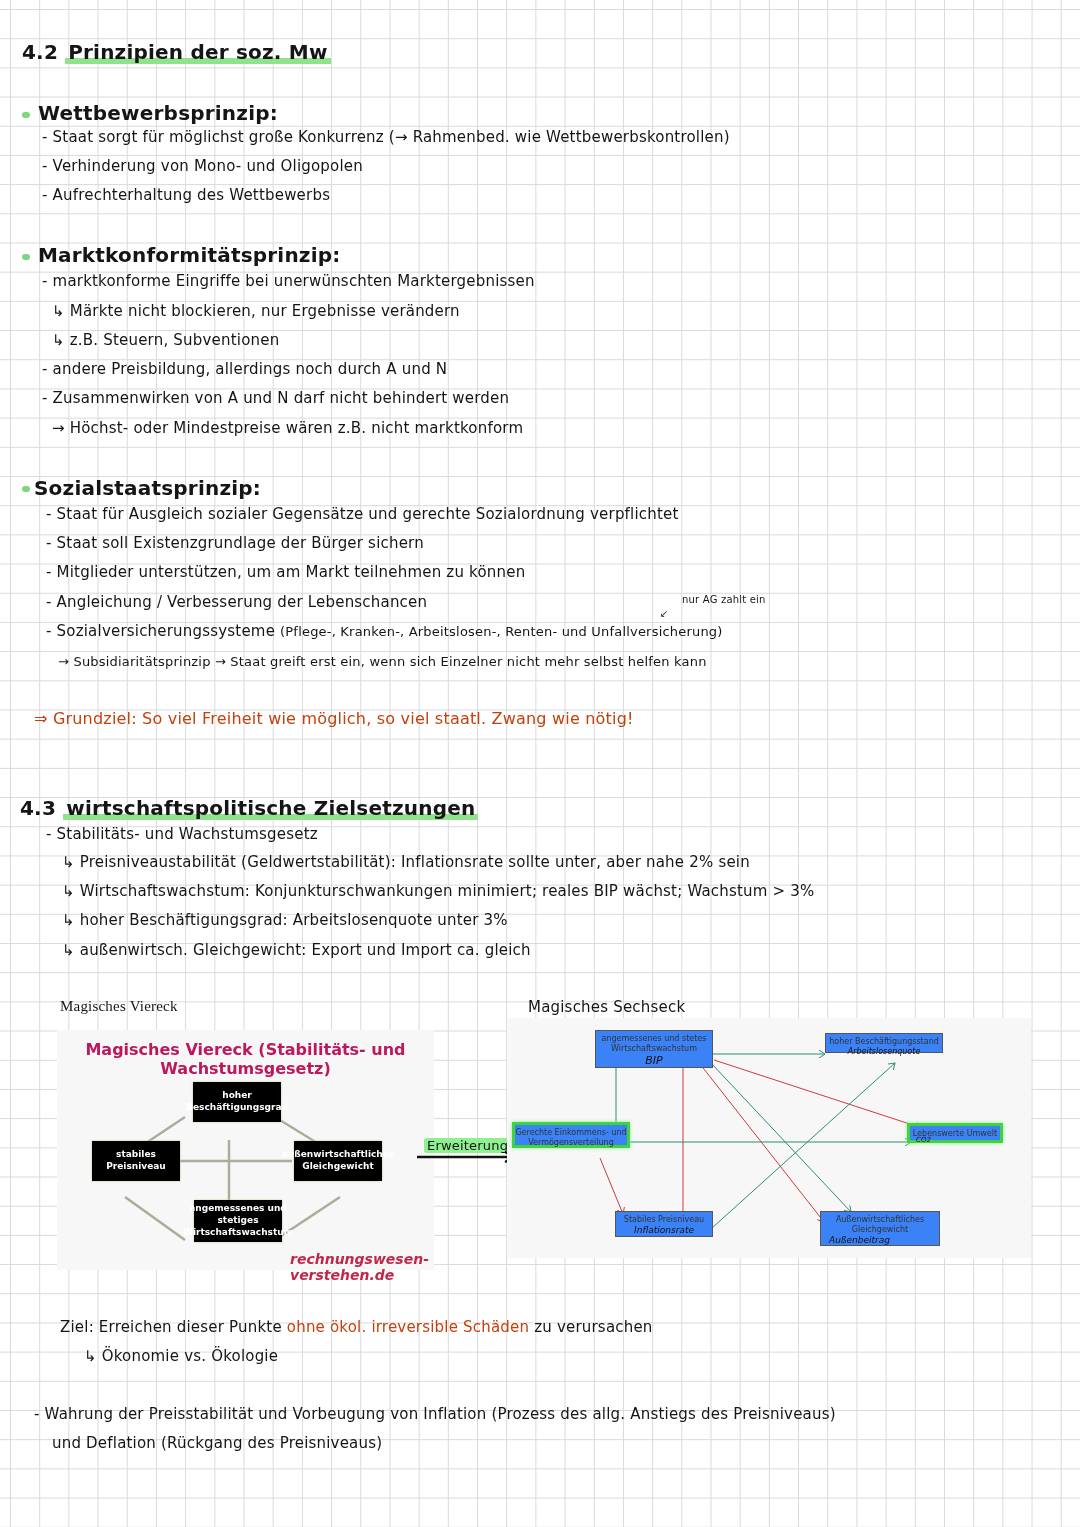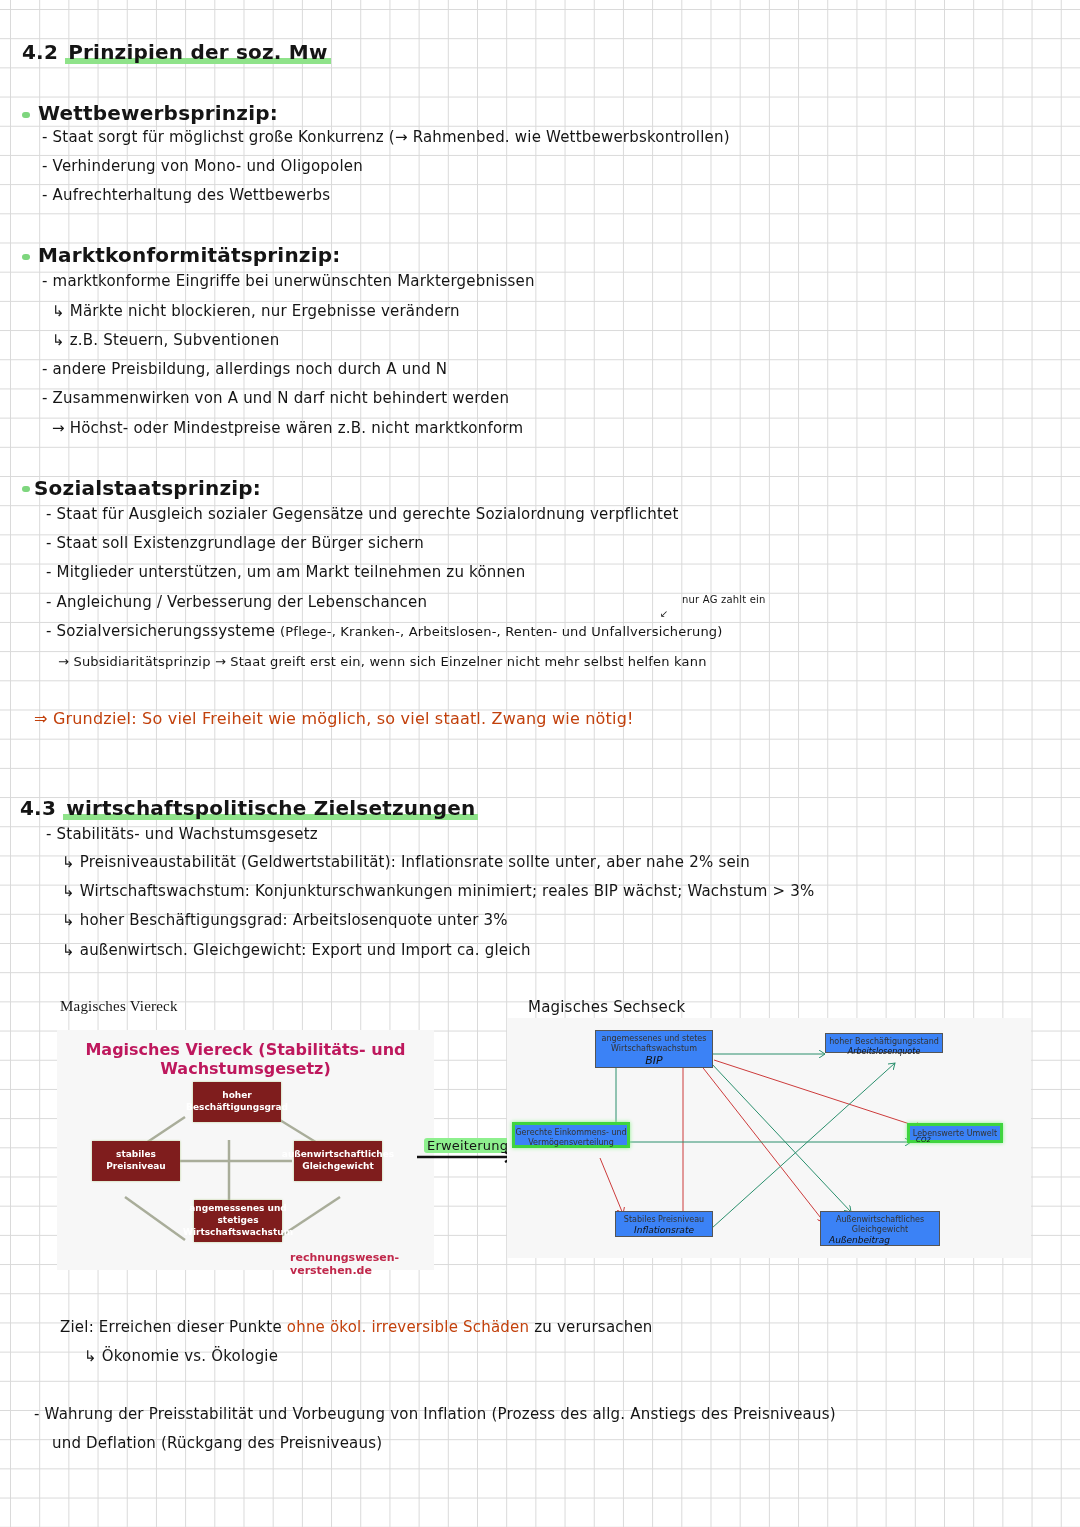--- a/index.html
+++ b/index.html
@@ -16,21 +16,21 @@
   }
   .hw { position:absolute; white-space:nowrap; font-family:"DejaVu Sans", sans-serif; color:#151515; letter-spacing:0.2px; }
   .h { font-size:20px; font-weight:bold; }
   .t { font-size:15px; }
   .s { font-size:13px; }
   .xs { font-size:10px; }
   .green { color:#c2410c; }
   .hl { background: linear-gradient(to top, #8fe38a 0 6px, transparent 6px); padding:0 3px; }
   .dot { position:absolute; width:8px; height:6px; border-radius:3px; background:#7ed67e; }
   .panel { position:absolute; background:#f7f7f7; }
-  .vbox { position:absolute; background:#7f1d1d; color:#fff; font-size:9px; font-weight:bold; text-align:center; display:flex; align-items:center; justify-content:center; line-height:1.3; box-shadow:0 0 2px #b6cf90; }
+  .vbox { position:absolute; background:#000000; color:#fff; font-size:9px; font-weight:bold; text-align:center; display:flex; align-items:center; justify-content:center; line-height:1.3; box-shadow:0 0 2px #b6cf90; }
   .sbox { position:absolute; background:#3b82f6; border:1px solid #555; font-size:8px; text-align:center; color:#333; line-height:1.25; padding-top:3px; box-sizing:border-box; }
   .sbox.g { border:3px solid #3fd43f; box-shadow:0 0 4px #8ef08e; }
   .sub { font-size:11px; color:#111; font-style:italic; }
 </style>
 </head>
 <body>
 
 <div class="hw h" style="left:22px;top:40px;">
   <span>4.2</span>
   <span class="hl">Prinzipien der soz. Mw</span>
@@ -89,21 +89,21 @@
       <line x1="68" y1="167" x2="128" y2="210"></line>
       <line x1="283" y1="167" x2="218" y2="210"></line>
       <line x1="172" y1="110" x2="172" y2="187"></line>
       <line x1="115" y1="131" x2="235" y2="131"></line>
     </g>
   </svg>
   <div class="vbox" style="left:136px;top:52px;width:88px;height:40px;">hoher Beschäftigungsgrad</div>
   <div class="vbox" style="left:35px;top:111px;width:88px;height:40px;">stabiles Preisniveau</div>
   <div class="vbox" style="left:237px;top:111px;width:88px;height:40px;">außenwirtschaftliches Gleichgewicht</div>
   <div class="vbox" style="left:137px;top:170px;width:88px;height:42px;">angemessenes und stetiges Wirtschaftswachstum</div>
-  <div style="position:absolute;left:233px;top:221px;font-size:11px;color:#c0284b;font-weight:bold;">rechnungswesen-verstehen.de</div>
+  <div style="position:absolute;left:233px;top:221px;font-size:14px;color:#c0284b;font-weight:bold;font-style:italic;">rechnungswesen-verstehen.de</div>
 </div>
 
 <div class="hw s" style="left:424px;top:1138px;background:#8ef08e;padding:0 3px;border-radius:3px;">Erweiterung</div>
 <svg width="110" height="16" style="position:absolute;left:415px;top:1149px;">
   <line x1="2" y1="8" x2="96" y2="8" stroke="#111" stroke-width="2.5"></line>
   <path d="M90 3 L100 8 L90 13" stroke="#111" stroke-width="2.5" fill="none"></path>
 </svg>
 
 <div class="panel" style="left:507px;top:1018px;width:524px;height:240px;">
   <svg width="524" height="240" style="position:absolute;left:0;top:0;">

